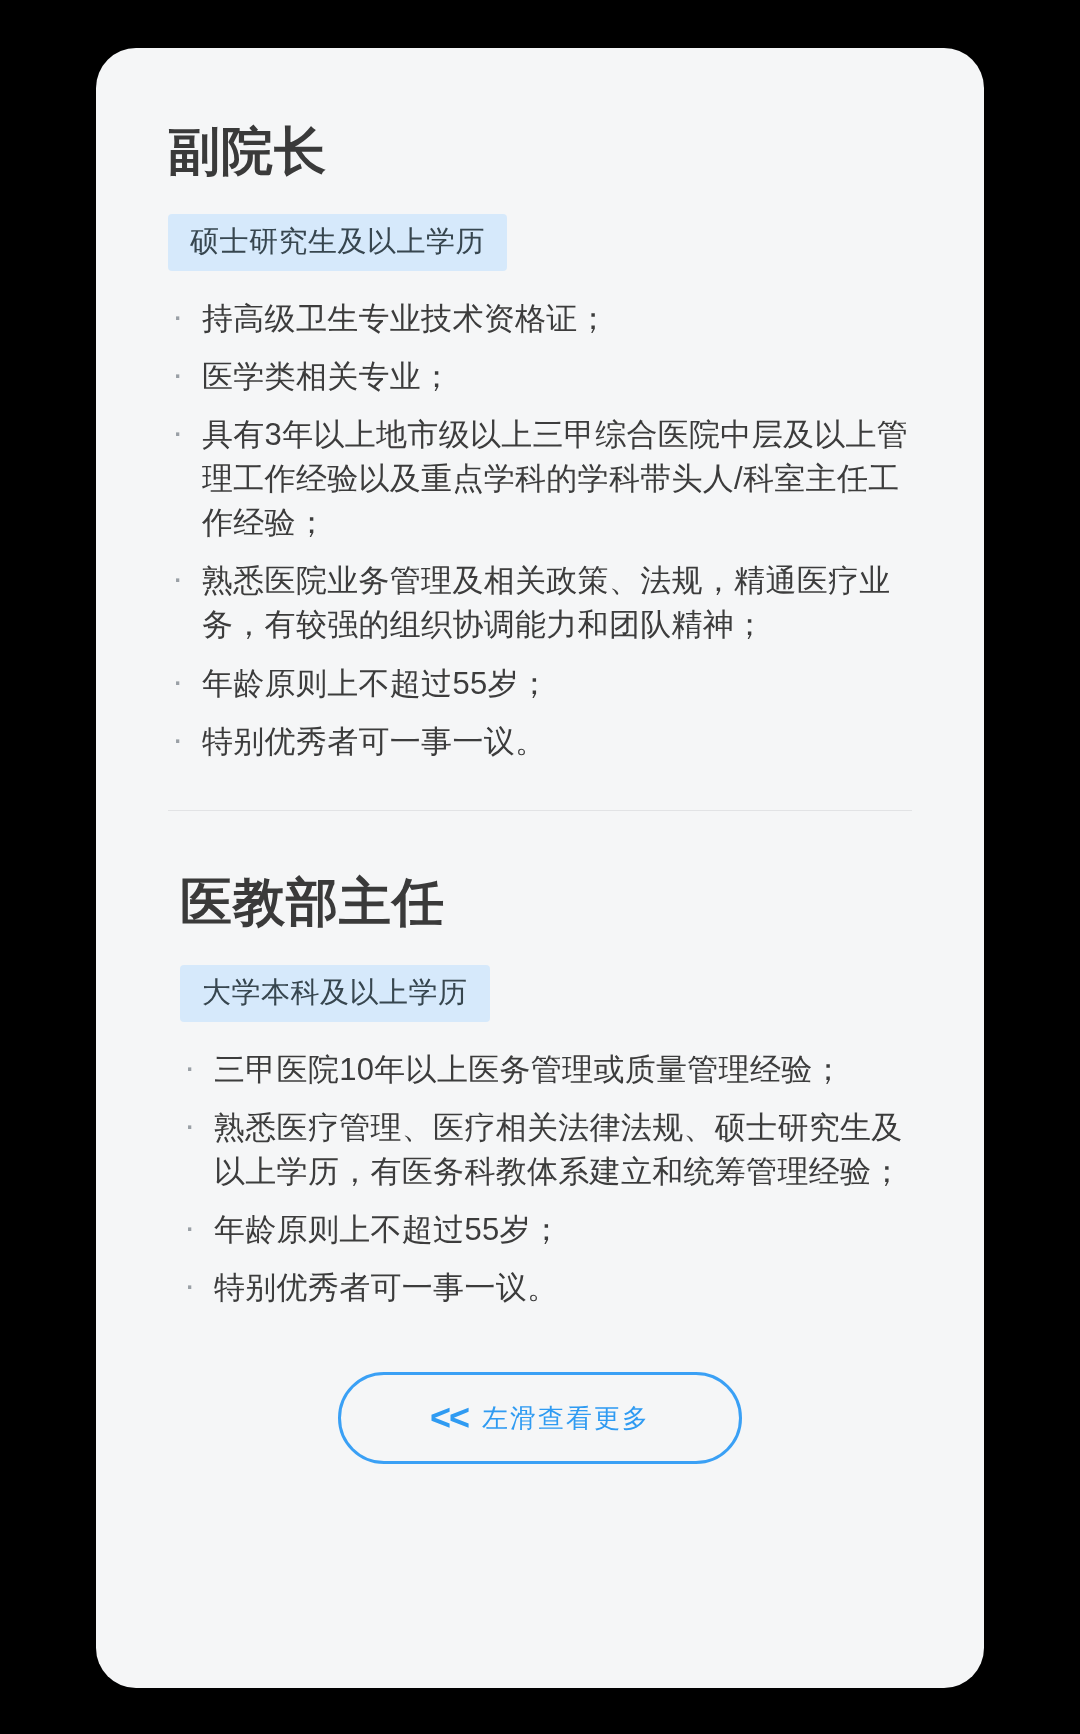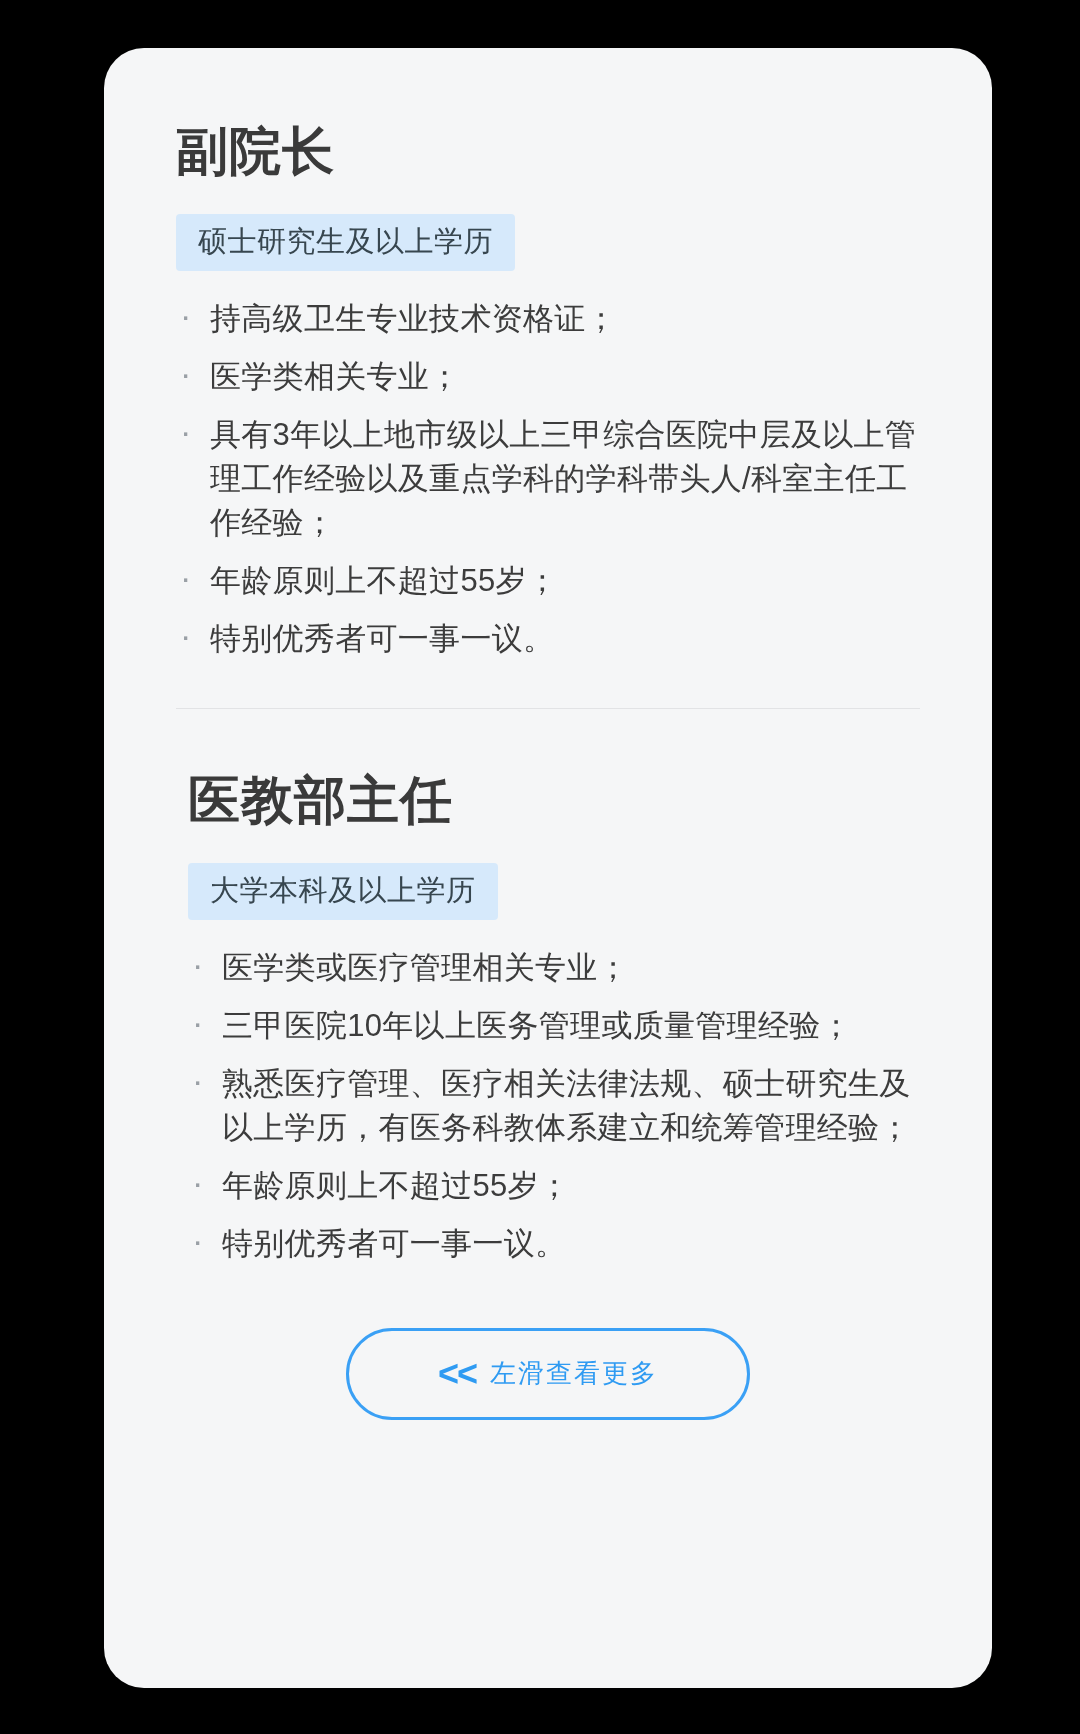--- a/index.html
+++ b/index.html
@@ -15,21 +15,21 @@
   }
   .page {
     position: relative;
     width: 1080px;
     height: 1734px;
     background: #000000;
     box-sizing: border-box;
   }
   .card {
     position: absolute;
-    left: 104px;
+    left: 96px;
     top: 48px;
     width: 888px;
     height: 1640px;
     background: #f5f6f7;
     border-radius: 40px;
     box-sizing: border-box;
     padding: 0 72px;
     overflow: hidden;
   }
   .section {
@@ -136,34 +136,34 @@
 
     <div class="section sec1">
       <h1 class="section-title">副院长</h1>
       <div class="badge-row">
         <span class="badge">硕士研究生及以上学历</span>
       </div>
       <ul class="bullets">
         <li class="bullet">持高级卫生专业技术资格证；</li>
         <li class="bullet">医学类相关专业；</li>
         <li class="bullet">具有3年以上地市级以上三甲综合医院中层及以上管理工作经验以及重点学科的学科带头人/科室主任工作经验；</li>
+        <li class="bullet">熟悉医院业务管理及相关政策、法规，精通医疗业务，有较强的组织协调能力和团队精神；</li>
         <li class="bullet">年龄原则上不超过55岁；</li>
         <li class="bullet">特别优秀者可一事一议。</li>
       </ul>
     </div>
 
     <div class="divider"></div>
 
     <div class="section sec2">
       <h1 class="section-title">医教部主任</h1>
       <div class="badge-row">
         <span class="badge">大学本科及以上学历</span>
       </div>
       <ul class="bullets">
-        <li class="bullet">医学类或医疗管理相关专业；</li>
         <li class="bullet">三甲医院10年以上医务管理或质量管理经验；</li>
         <li class="bullet">熟悉医疗管理、医疗相关法律法规、硕士研究生及以上学历，有医务科教体系建立和统筹管理经验；</li>
         <li class="bullet">年龄原则上不超过55岁；</li>
         <li class="bullet">特别优秀者可一事一议。</li>
       </ul>
     </div>
 
     <div class="footer">
       <div class="swipe-btn">
         <span class="swipe-arrows">&lt;&lt;</span>

